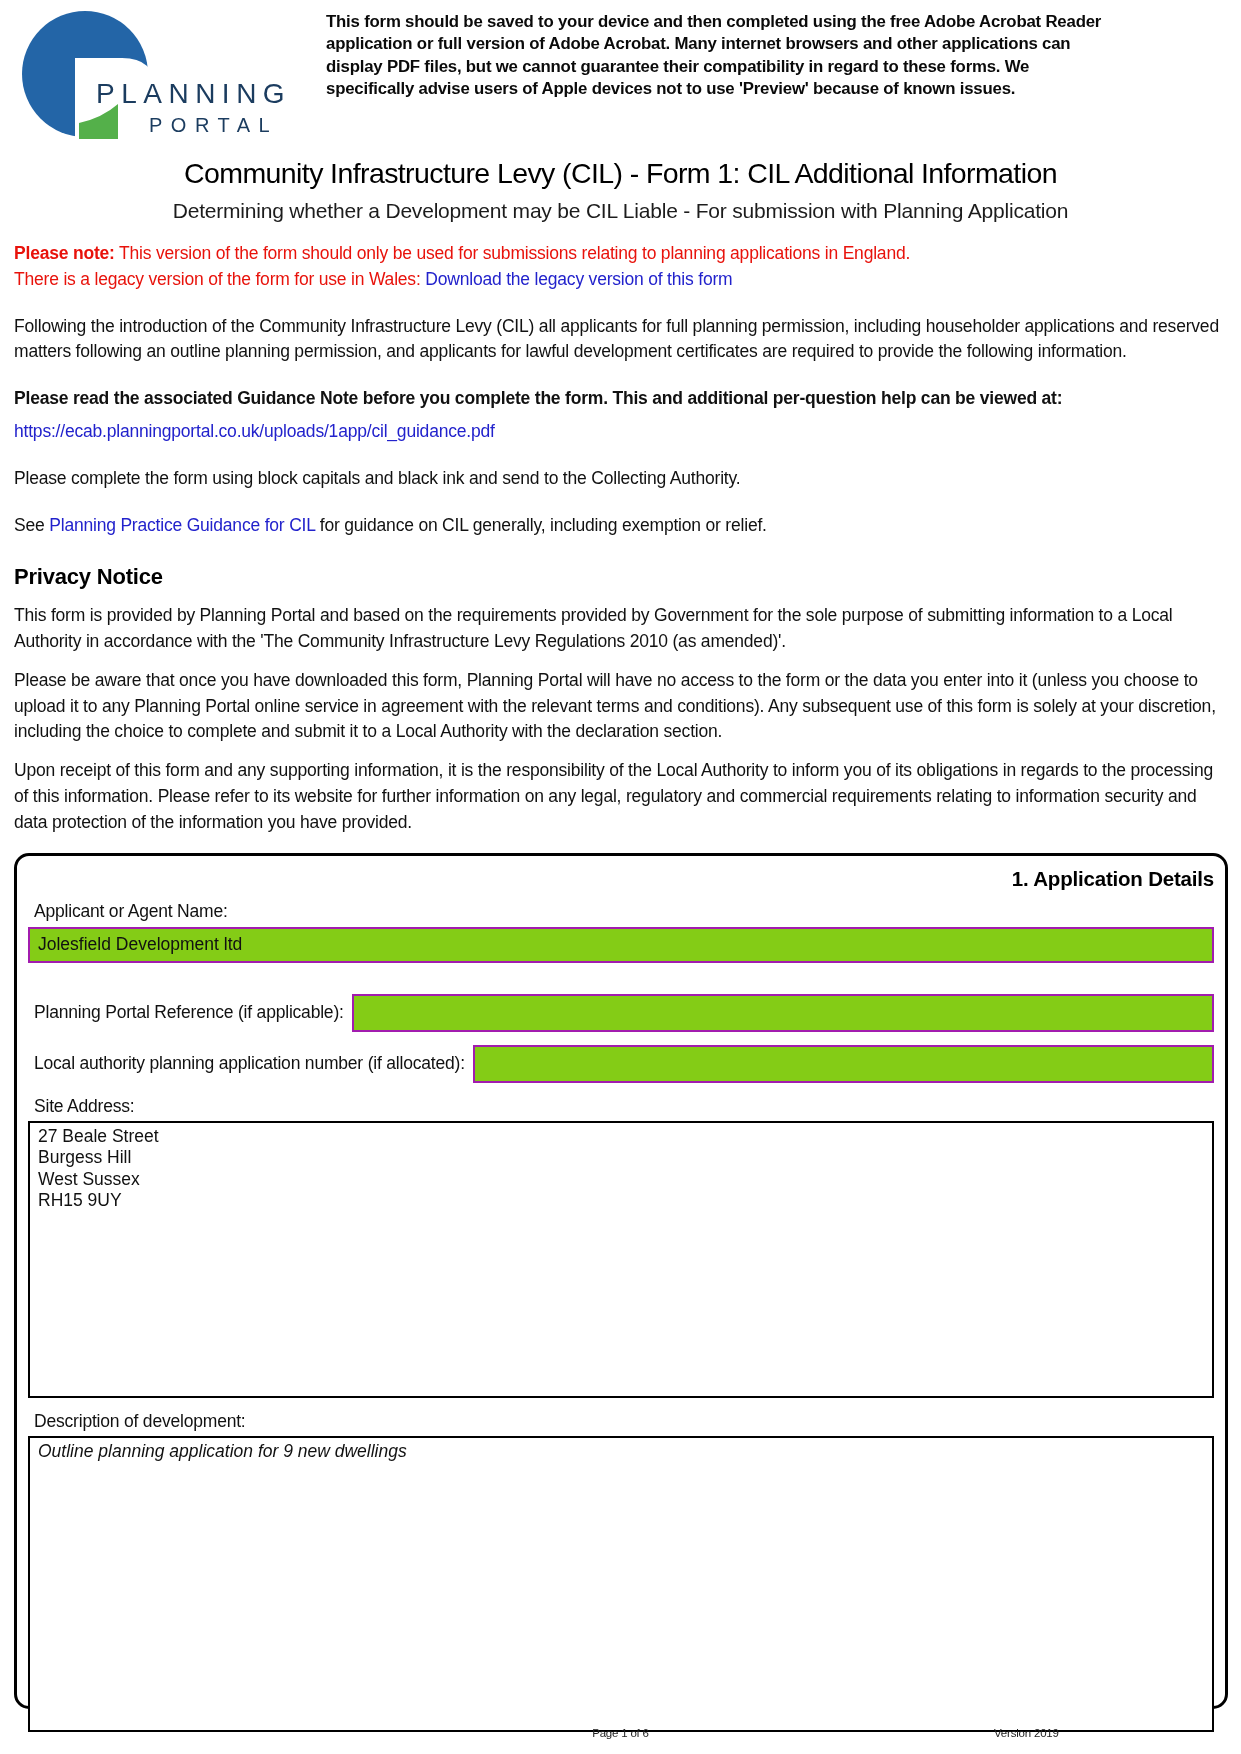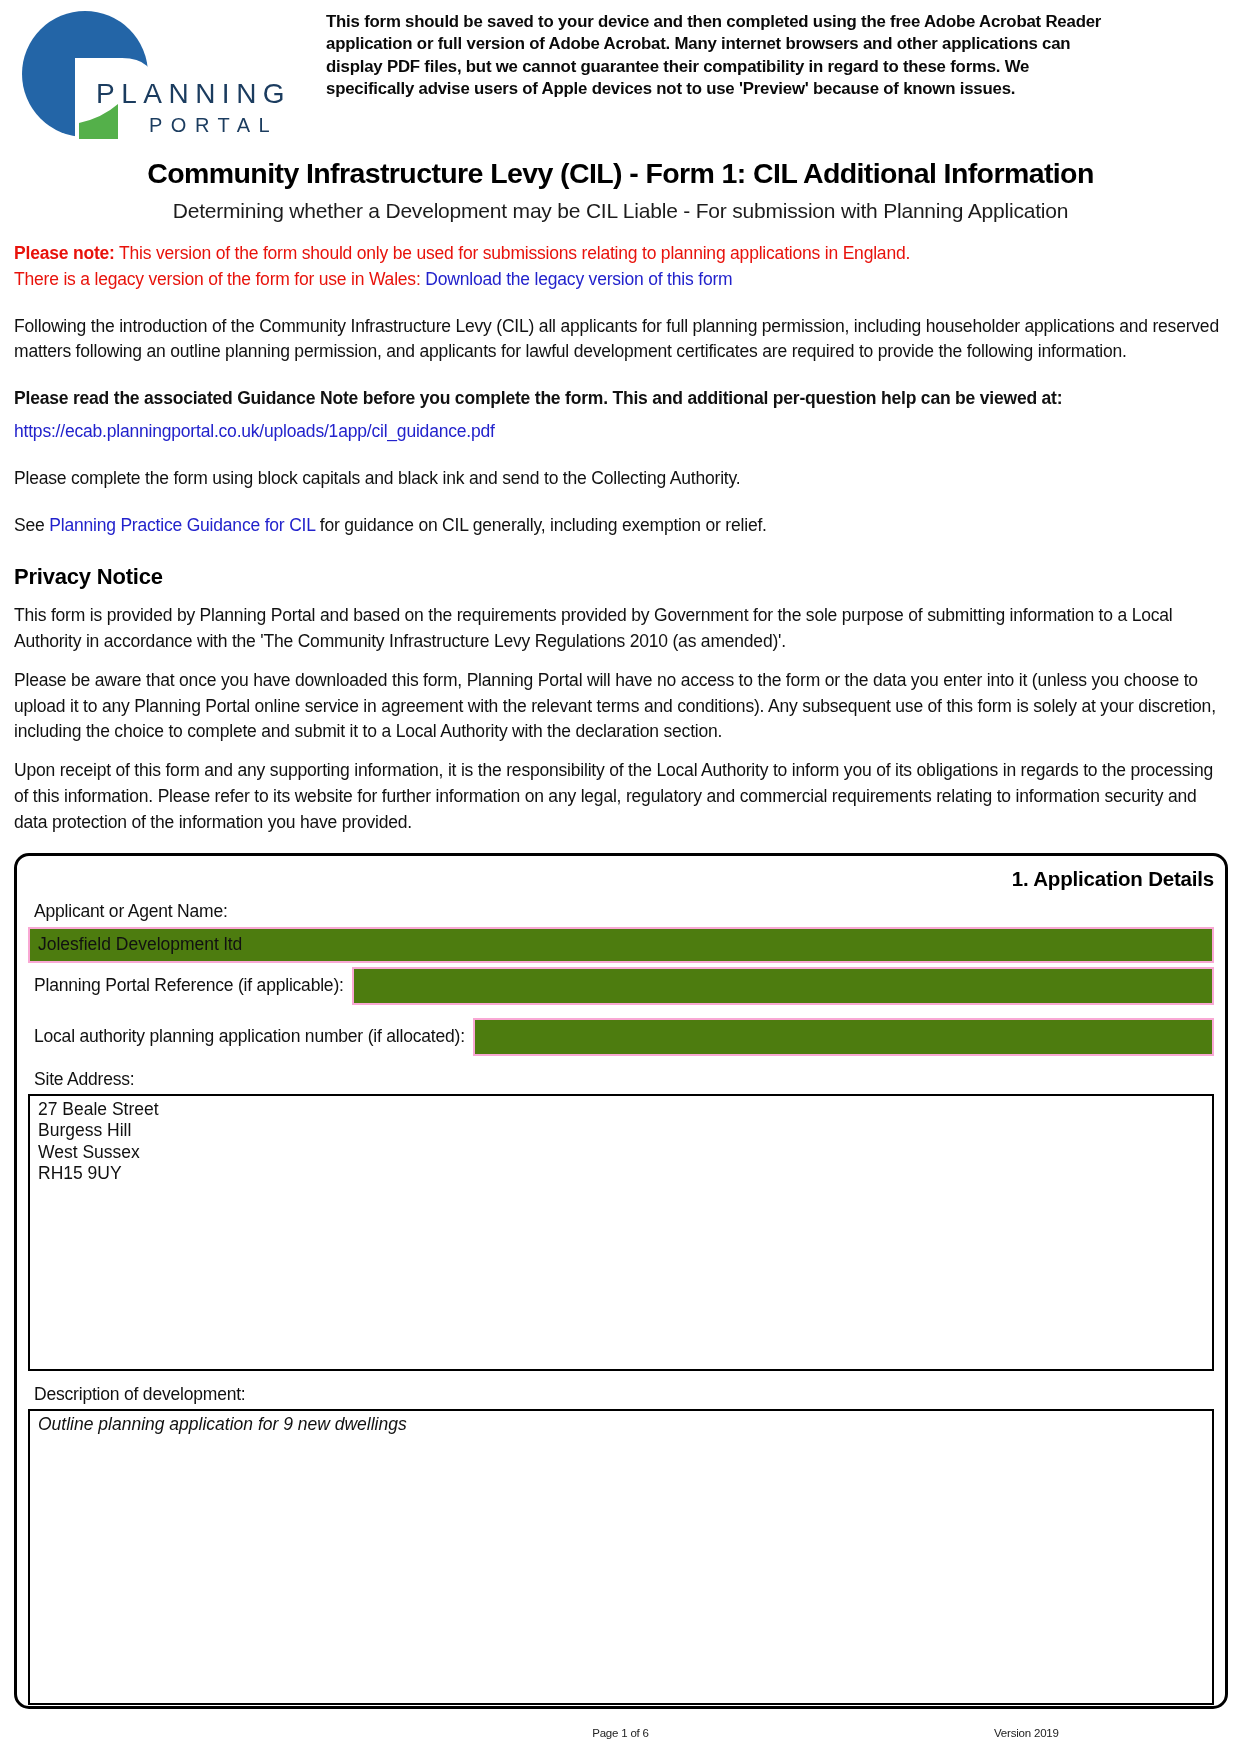--- a/index.html
+++ b/index.html
@@ -9,45 +9,45 @@
     letter-spacing:-0.2px;
   }
   
   .header { display:flex; align-items:flex-start; padding:6px 30px 0 12px; }
   .logo-wrap { flex:0 0 308px; }
   .head-notice {
     font-weight:bold; font-size:16.8px; line-height:1.33; margin:5px 0 0 6px;
     width:782px; color:#0a0a0a;
   }
   
-  .form-title { font-size:28.5px; font-weight:bold; text-align:center; margin:14px 10px 0; letter-spacing:-0.6px; color:#000; }
+  .form-title { font-size:28.5px; font-weight:normal; text-align:center; margin:14px 10px 0; letter-spacing:-0.6px; color:#000; }
   .form-subtitle { font-size:21px; text-align:center; margin-top:9px; color:#1c1c1c; font-weight:normal; }
   
   .content { padding:0 14px; }
   .note-block { margin-top:17px; font-size:17.5px; line-height:1.5; }
   .red { color:#e8120b;text-align:right; }
   .bold { font-weight:bold; }
   a.link { color:#2222cc; text-decoration:none; cursor:pointer; }
   p.body { font-size:17.5px; line-height:1.48; margin:21px 0 0; }
   p.tight { margin-top:7px; }
   .privacy-heading { font-size:22px; font-weight:bold; margin:25px 0 0; color:#000; }
   .privacy p.body { margin-top:13px; }
   
   .section-box {
     margin:17px 13px 0 14px; border:3px solid #000; border-radius:15px;
     padding:9px 11px 0; height:856px; box-sizing:border-box; background:#fff;
   }
   .sec-heading { font-size:20.5px; font-weight:bold; margin:2px 0 10px 6px; color:#000;text-align:right; }
   .field-label { font-size:17.5px; margin-left:6px; display:block; }
   input.line {
-    display:block; width:100%; height:36px; border:2px solid #f9a8d4; border-radius:0;
-    font-size:17.5px; padding:0 8px; box-sizing:border-box; background:#4d7c0f;
+    display:block; width:100%; height:36px; border:2px solid #a21caf; border-radius:0;
+    font-size:17.5px; padding:0 8px; box-sizing:border-box; background:#84cc16;
     font-family:"Liberation Sans", sans-serif; margin-top:5px; color:#111;
   }
-  .inline-row { display:flex; align-items:center; margin-top:4px; }
+  .inline-row { display:flex; align-items:center; margin-top:31px; }
   .inline-row .field-label { white-space:nowrap; margin-right:8px; display:inline-block; }
   .inline-row input.line { flex:1 1 auto; margin-top:0; height:38px; }
   textarea.box {
     display:block; width:100%; border:2px solid #000000; border-radius:0;
     font-size:17.5px; line-height:1.22; padding:3px 8px; box-sizing:border-box;
     resize:none; font-family:"Liberation Sans", sans-serif; margin-top:4px; color:#111;
     overflow:hidden;
   }
   .ta-site { height:277px; }
   .ta-desc { height:296px;font-style:italic; }

